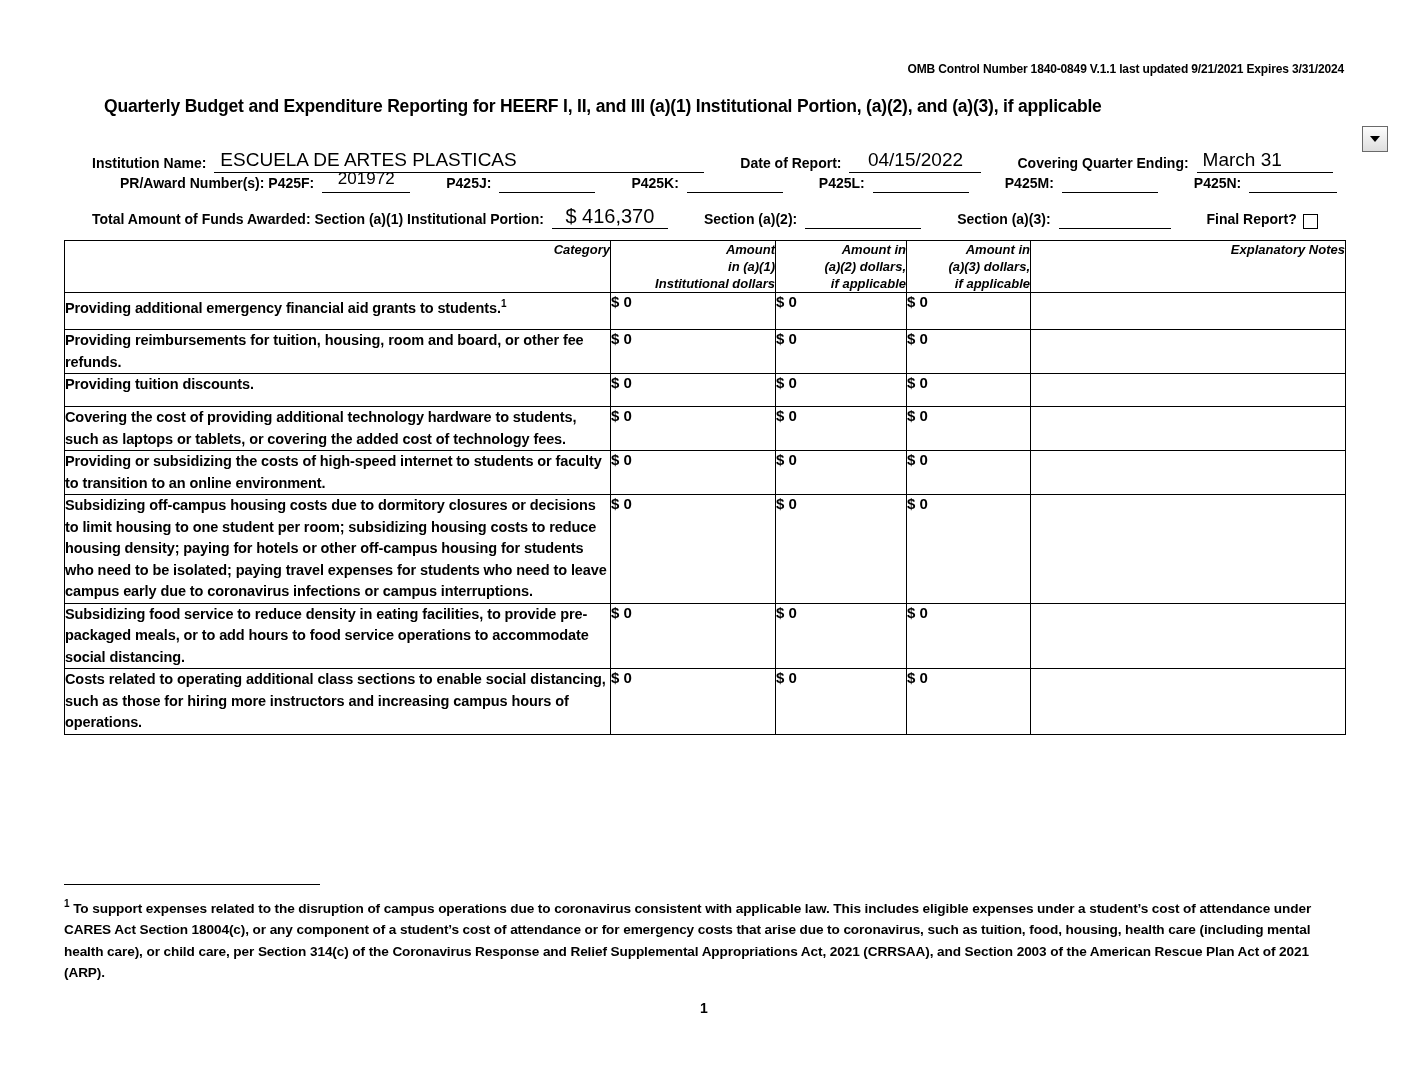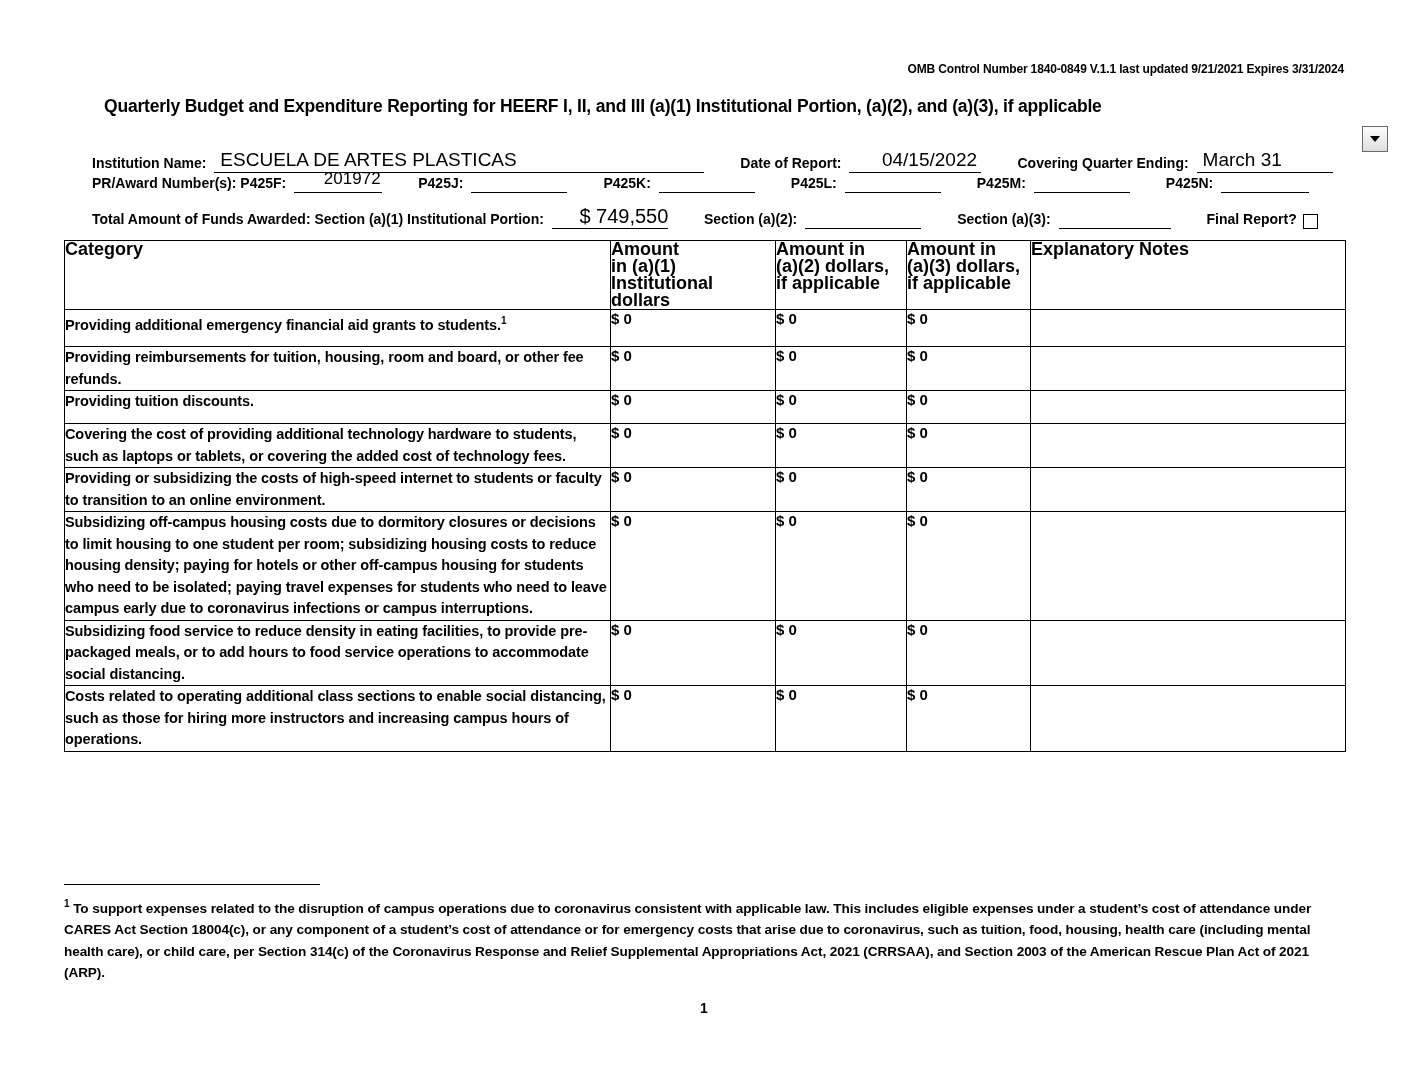--- a/index.html
+++ b/index.html
@@ -45,21 +45,21 @@
   .form-line {
     position: absolute;
     left: 64px;
     font-size: 14px;
     font-weight: bold;
     white-space: nowrap;
     display: flex;
     align-items: flex-end;
   }
   .line1 { top: 132px; }
-  .line2 { top: 170px; }
+  .line2 { top: 170px; margin-left: 28px; }
   .line3 { top: 206px; }
 
   .lbl {
     font-weight: bold;
     font-size: 14px;
     line-height: 20px;
     padding-left: 28px;
   }
   .fill {
     display: inline-block;
@@ -72,21 +72,21 @@
   .fill .hand {
     font-family: "Liberation Sans", sans-serif;
     font-weight: normal;
     font-size: 19px;
     position: absolute;
     left: 6px;
     bottom: 1px;
     white-space: nowrap;
   }
   .fill .hand.center {
-    left: 14px;
+    left: 0;
     width: 100%;
     text-align: center;
   }
   .sp { display: inline-block; width: 8px; }
 
   .dropdown-btn {
     position: absolute;
     top: 126px;
     right: 20px;
     width: 26px;
@@ -122,26 +122,27 @@
     width: 1281px;
     border-collapse: collapse;
     table-layout: fixed;
   }
   table.grid th, table.grid td {
     border: 1.4px solid #000;
     vertical-align: top;
     padding: 0;
   }
   th.hdr {
-    text-align: left;
-    font-size: 18px;
+    text-align: right;
+    font-size: 13px;
     font-weight: bold;
     line-height: 17px;
     padding: 7px 4px 9px 4px;
     vertical-align: middle;
+    font-style: italic;
   }
   td.cat {
     font-size: 14.5px;
     font-weight: bold;
     line-height: 21.5px;
     padding: 5px 8px 6px 8px;
     letter-spacing: -0.1px;
   }
   td.amt {
     font-size: 15px;
@@ -248,21 +249,21 @@
     <span class="sp"></span>
     <span class="fill" style="width:88px;">
       <span class="hand center"></span>
     </span>
   </div>
 
   <div class="form-line line3">
     <span class="lbl">Total Amount of Funds Awarded: Section (a)(1) Institutional Portion:</span>
     <span class="sp"></span>
     <span class="fill" style="width:116px;">
-      <span class="hand center" style="font-size:20px;">$ 749,550</span>
+      <span class="hand center" style="font-size:20px;">$ 416,370</span>
     </span>
     <span class="sp"></span>
     <span class="lbl">Section (a)(2):</span>
     <span class="sp"></span>
     <span class="fill" style="width:116px;">
       <span class="hand center"></span>
     </span>
     <span class="sp"></span>
     <span class="lbl">Section (a)(3):</span>
     <span class="sp"></span>

